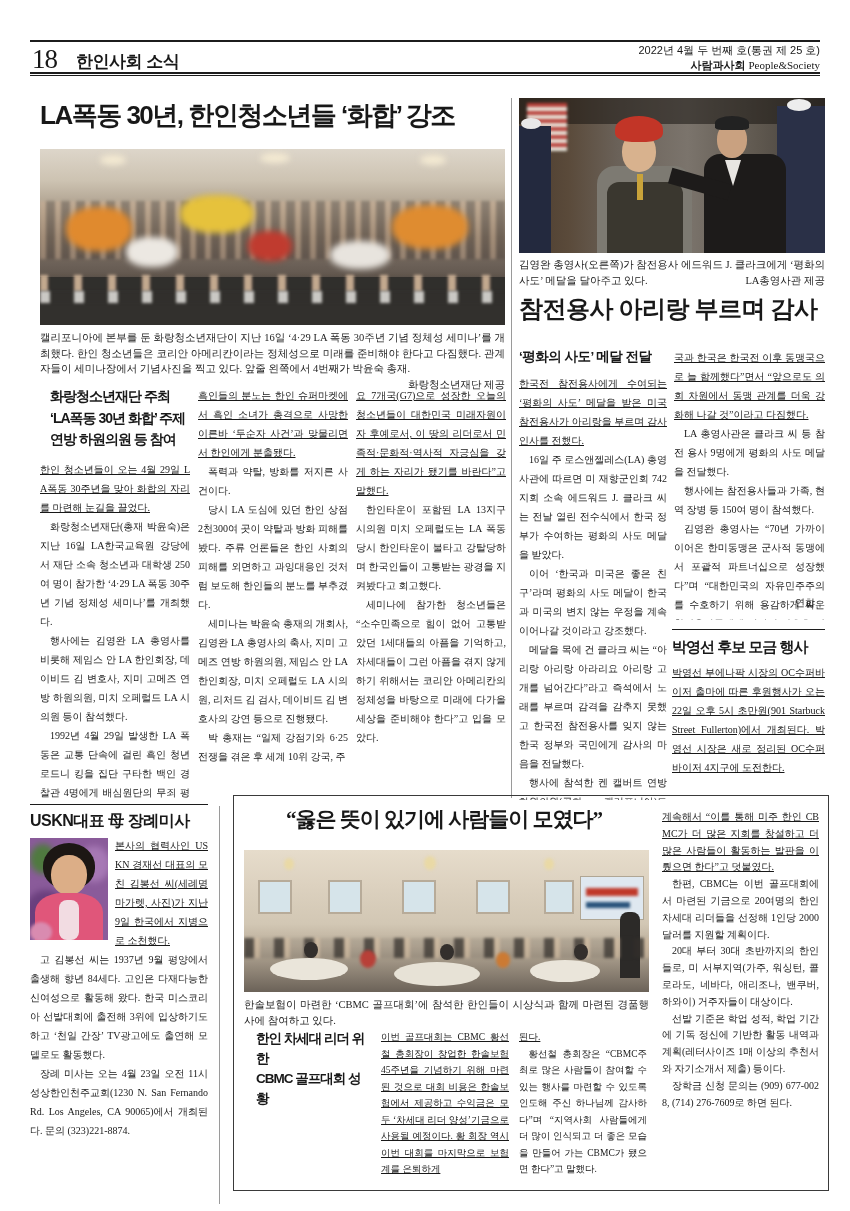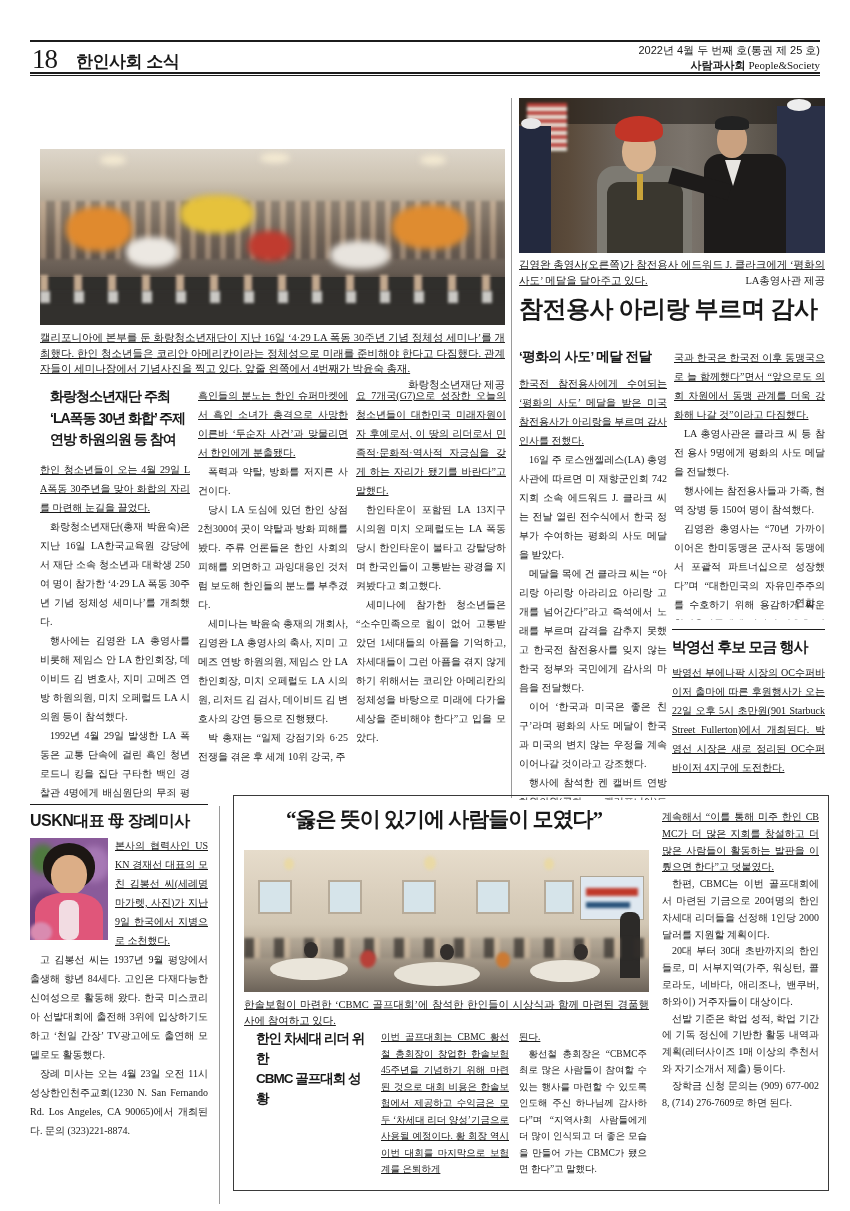--- a/index.html
+++ b/index.html
@@ -22,21 +22,21 @@
                  border-top:2.5px solid #1c1c1c; border-bottom:1px solid #1c1c1c; }
 
   
   .headline-main { left:40px; top:98px; width:468px; font-size:26px; font-weight:bold;
                    letter-spacing:-1.5px; white-space:nowrap; }
   .headline-vet { left:519px; top:293px; width:306px; font-size:24px; font-weight:bold;
                   letter-spacing:-0.5px; white-space:nowrap; }
   .quote-head { left:0; top:9px; width:420px; text-align:center; font-size:21px; font-weight:bold; letter-spacing:-1px; }
 
   
-  .cap { font-size:10.5px; line-height:15.5px; text-align:justify; word-break:break-all; color:#222;text-decoration:underline; }
+  .cap { font-size:10.5px; line-height:15.5px; text-align:justify; word-break:break-all; color:#222; }
   .cap .credit { float:right; padding-left:8px; }
 
   
   .col { position:absolute; overflow:hidden; }
   .body p { font-size:10px; line-height:19px; text-align:justify; word-break:break-all;
             text-indent:1em; margin:0; }
   .body p:first-child { text-indent:0;text-decoration:underline; }
   .subhead { margin-bottom:9px;margin-left:10px; }
   .subhead p { font-family:"Liberation Sans", sans-serif; font-weight:bold; font-size:14px;
                line-height:21.5px; letter-spacing:-1px; margin:0; }
@@ -72,20 +72,21 @@
   <div class="abs section-title sans">한인사회 소식</div>
   <div class="abs issue sans">
     <div>2022년 4월 두 번째 호(통권 제 25 호)</div>
     <div>
       <span class="ed-kr">사람과사회</span>
       <span class="ed-en">People&amp;Society</span>
     </div>
   </div>
   <div class="abs rule-double"></div>
 
+  <div class="abs headline-main sans">LA폭동 30년, 한인청소년들 ‘화합’ 강조</div>
 
   <div class="ph" style="left:40px;top:149px;width:465px;height:176px;background:linear-gradient(180deg,#ddd6ca 0%,#cdc3b2 18%,#ab9d8b 34%,#857768 50%,#6b6057 66%,#544a41 82%,#6e5b43 100%);">
     <div class="blur2" style="left:60px;top:6px;width:26px;height:10px;background:#f4ead2;border-radius:50%;"></div>
     <div class="blur2" style="left:220px;top:4px;width:30px;height:10px;background:#f4ead2;border-radius:50%;"></div>
     <div class="blur2" style="left:380px;top:6px;width:26px;height:10px;background:#f4ead2;border-radius:50%;"></div>
     <div class="blur1" style="left:0;top:52px;width:465px;height:58px;background:repeating-linear-gradient(90deg,rgba(216,182,150,0.45) 0 6px,rgba(62,52,46,0.4) 6px 15px);opacity:.8;"></div>
     <div class="blur2" style="left:26px;top:58px;width:66px;height:44px;background:#e08a2e;border-radius:45%;"></div>
     <div class="blur2" style="left:140px;top:46px;width:74px;height:38px;background:#e6c23c;border-radius:45%;"></div>
     <div class="blur2" style="left:352px;top:56px;width:76px;height:44px;background:#df8c30;border-radius:45%;"></div>
     <div class="blur2" style="left:208px;top:82px;width:44px;height:30px;background:#c03b2f;border-radius:45%;"></div>
@@ -157,22 +158,22 @@
     <span class="credit">LA총영사관 제공</span>
   </div>
 
   <div class="abs headline-vet">참전용사 아리랑 부르며 감사</div>
 
   <div class="col" style="left:519px;top:348px;width:148px;height:452px;">
     <div class="subhead-sm">‘평화의 사도’ 메달 전달</div>
     <div class="body">
         <p>한국전 참전용사에게 수여되는 ‘평화의 사도’ 메달을 받은 미국 참전용사가 아리랑을 부르며 감사 인사를 전했다.</p>
         <p>16일 주 로스앤젤레스(LA) 총영사관에 따르면 미 재향군인회 742지회 소속 에드워드 J. 클라크 씨는 전날 열린 전수식에서 한국 정부가 수여하는 평화의 사도 메달을 받았다.</p>
+        <p>이어 ‘한국과 미국은 좋은 친구’라며 평화의 사도 메달이 한국과 미국의 변치 않는 우정을 계속 이어나갈 것이라고 강조했다.</p>
         <p>메달을 목에 건 클라크 씨는 “아리랑 아리랑 아라리요 아리랑 고개를 넘어간다”라고 즉석에서 노래를 부르며 감격을 감추지 못했고 한국전 참전용사를 잊지 않는 한국 정부와 국민에게 감사의 마음을 전달했다.</p>
-        <p>이어 ‘한국과 미국은 좋은 친구’라며 평화의 사도 메달이 한국과 미국의 변치 않는 우정을 계속 이어나갈 것이라고 강조했다.</p>
         <p>행사에 참석한 켄 캘버트 연방 하원의원(공화, 캘리포니아)도 “미</p>
       </div>
   </div>
   <div class="col" style="left:674px;top:348px;width:151px;height:272px;">
     <div class="body">
         <p>국과 한국은 한국전 이후 동맹국으로 늘 함께했다”면서 “앞으로도 의회 차원에서 동맹 관계를 더욱 강화해 나갈 것”이라고 다짐했다.</p>
         <p>LA 총영사관은 클라크 씨 등 참전 용사 9명에게 평화의 사도 메달을 전달했다.</p>
         <p>행사에는 참전용사들과 가족, 현역 장병 등 150여 명이 참석했다.</p>
         <p>김영완 총영사는 “70년 가까이 이어온 한미동맹은 군사적 동맹에서 포괄적 파트너십으로 성장했다”며 “대한민국의 자유민주주의를 수호하기 위해 용감하게 싸운 참전용사들에게 감사의 마음을 전한다”고 말했다.</p>
       </div>

